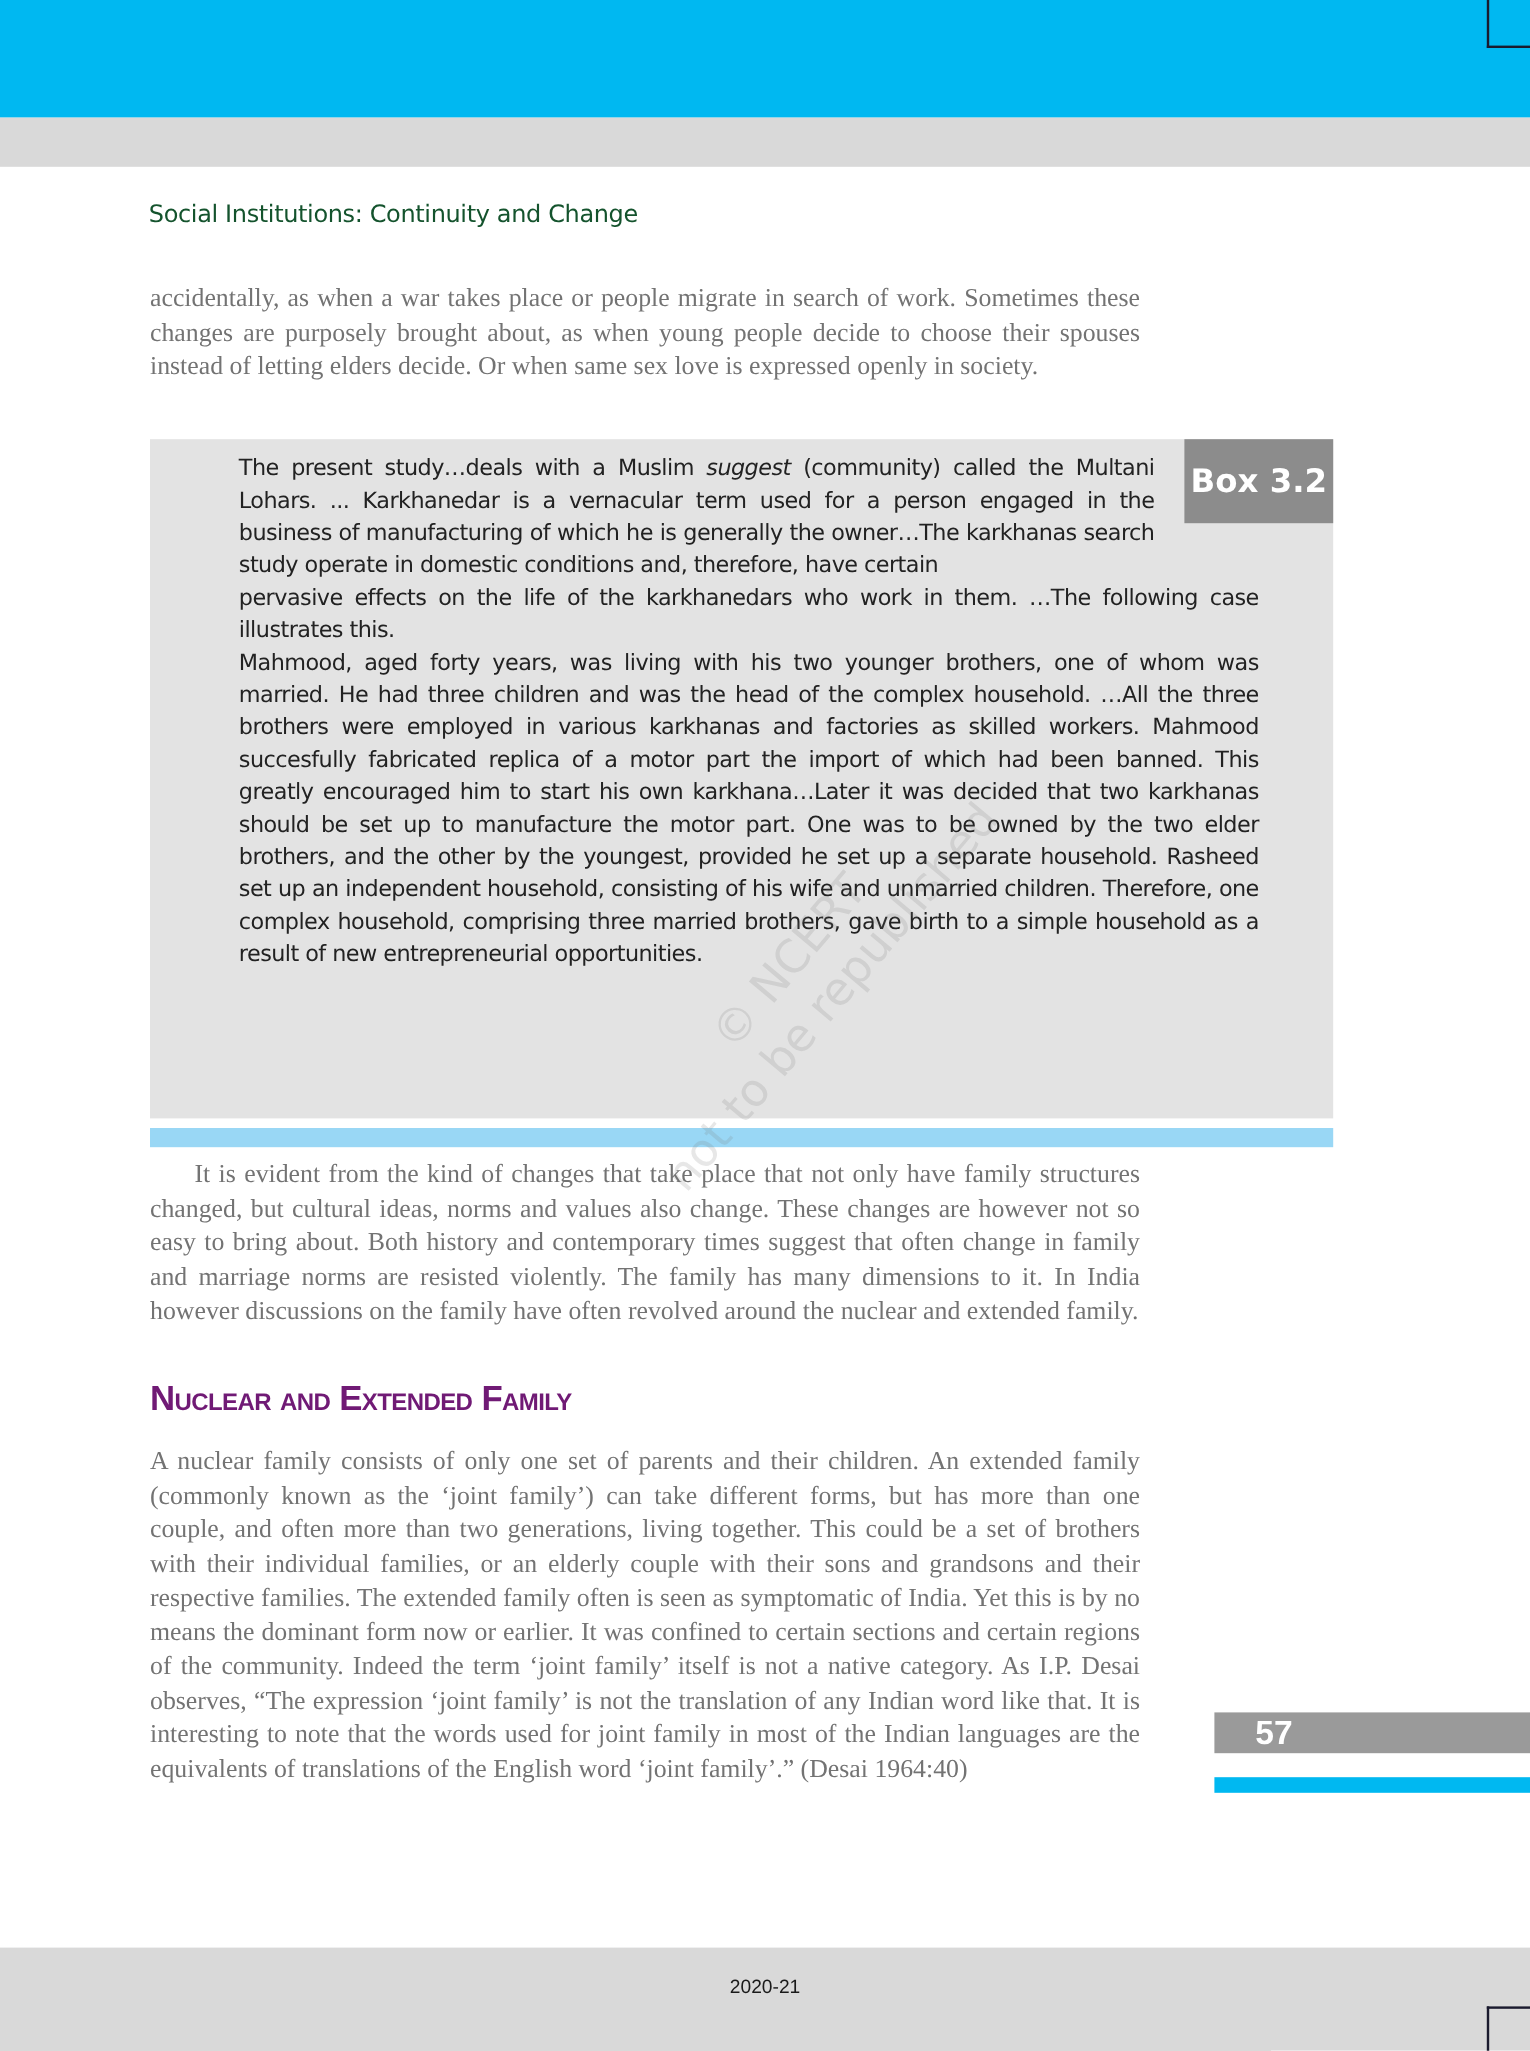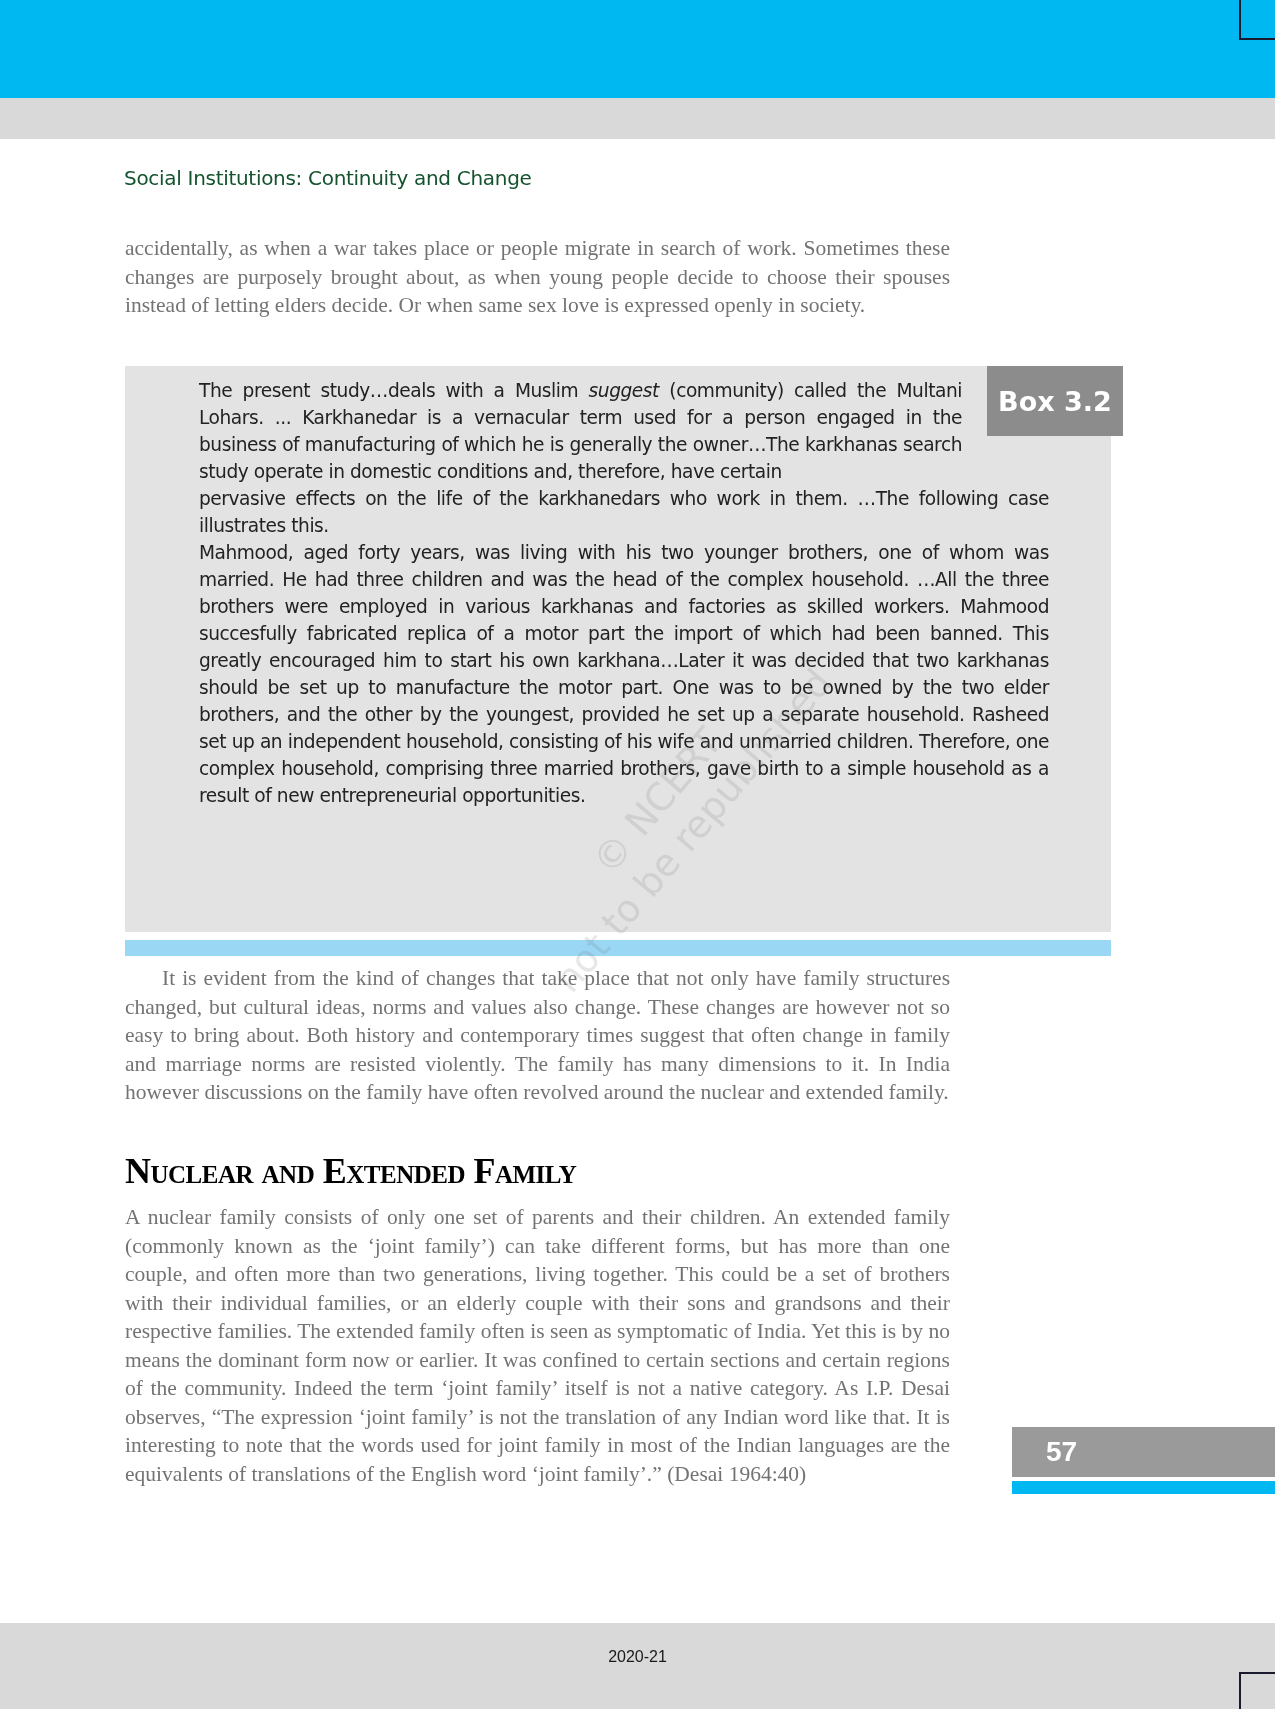--- a/index.html
+++ b/index.html
@@ -24,42 +24,42 @@
     position: absolute; left: 125px; width: 825px;
     font-family: "Liberation Serif", serif; font-size: 21.5px; line-height: 28.5px;
     text-align: justify; color: #737373;
   }
   .p1 { top: 234px; }
   .box {
     position: absolute; left: 125px; top: 366px; width: 986px; height: 566px;
     background: #e3e3e3;
   }
   .box-label {
-    position: absolute; left: 987px; top: 366px; width: 136px; height: 70px;
+    position: absolute; left: 987px; top: 366px; width: 124px; height: 70px;
     background: #8c8c8c; color: #ffffff;
     font-family: "DejaVu Sans", sans-serif; font-weight: bold; font-size: 27px;
     display: flex; align-items: center; justify-content: center;
   }
   .box-text {
     position: absolute; left: 199px; top: 377px; width: 850px;
     font-family: "DejaVu Sans", sans-serif; font-size: 18.6px; line-height: 27px;
     text-align: justify; color: #222; letter-spacing: -0.45px;
   }
   .box-text p { margin: 0; }
   .box-text .narrow { width: 763px; }
   .box-bar { position: absolute; left: 125px; top: 940px; width: 986px; height: 16px; background: #99d7f5; }
   .p2 { top: 964px; text-indent: 37px; }
   .section-heading {
     position: absolute; left: 125px; top: 1150px;
-    font-family: Liberation Serif, serif; font-weight: bold; color: #000000;
-    font-size: 36px; font-variant: small-caps; letter-spacing: -0.5px;
+    font-family: Liberation Sans, sans-serif; font-weight: bold; color: #701a75;
+    font-size: 29px; font-variant: small-caps; letter-spacing: -0.5px;
   }
   .p3 { top: 1203px; }
   .page-num-box {
-    position: absolute; left: 1012px; top: 1427px; width: 263px; height: 50px;
+    position: absolute; left: 1012px; top: 1427px; width: 263px; height: 34px;
     background: #9a9a9a; color: #ffffff;
     font-family: "Liberation Sans", sans-serif; font-weight: bold; font-size: 28px;
     display: flex; align-items: center; padding-left: 34px; box-sizing: border-box;
   }
   .page-num-bar { position: absolute; left: 1012px; top: 1481px; width: 263px; height: 13px; background: #00b8f1; }
   .footer {
     position: absolute; left: 0; top: 1623px; width: 1275px; height: 86px; background: #d9d9d9;
   }
   .footer-year {
     position: absolute; left: 0; top: 1648px; width: 1275px; text-align: center;

